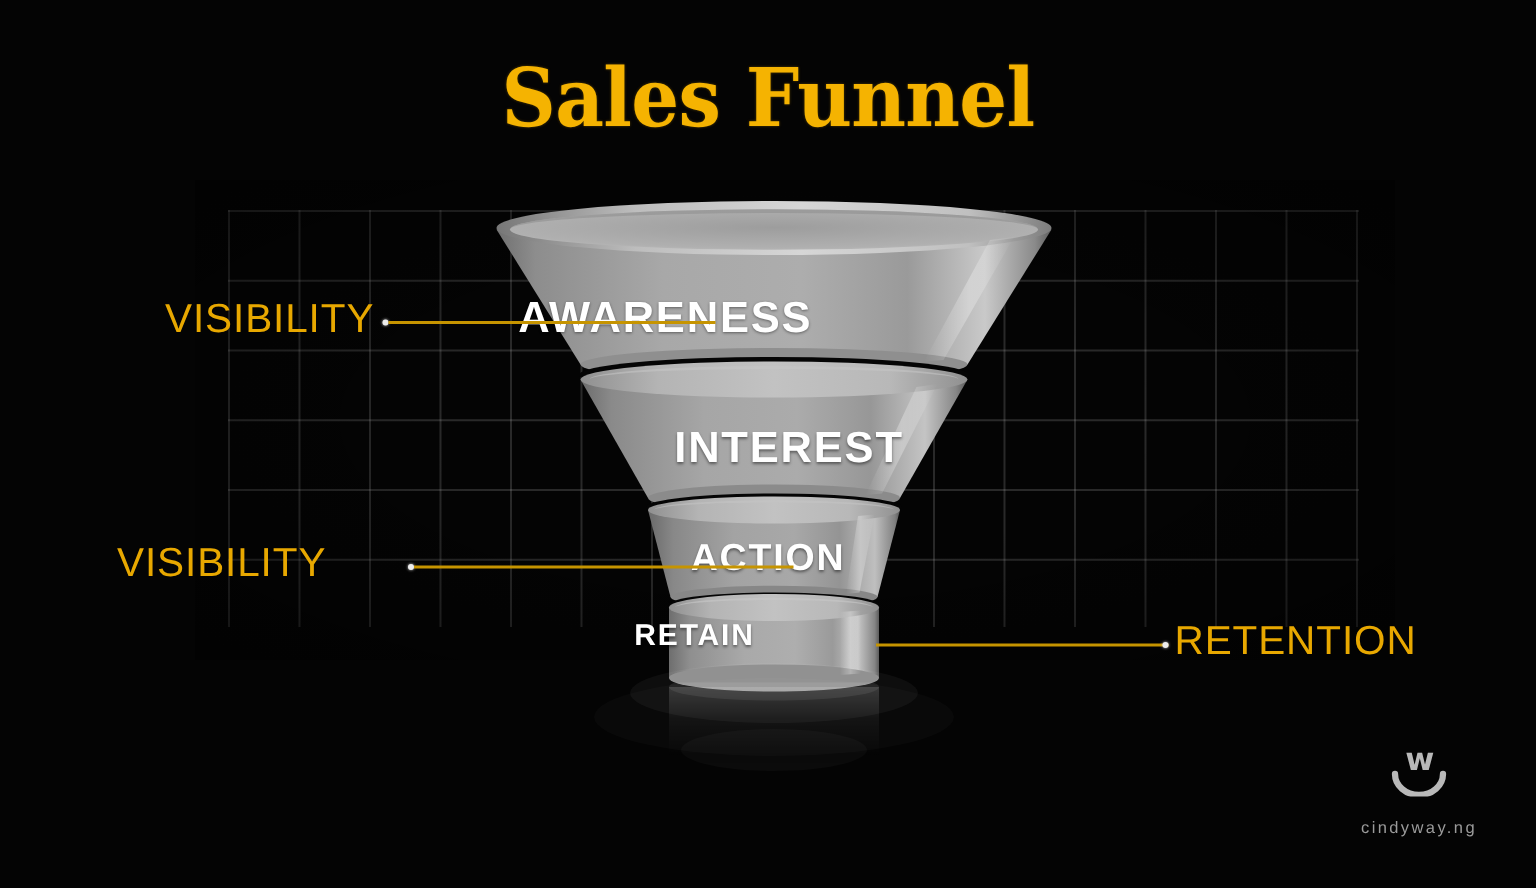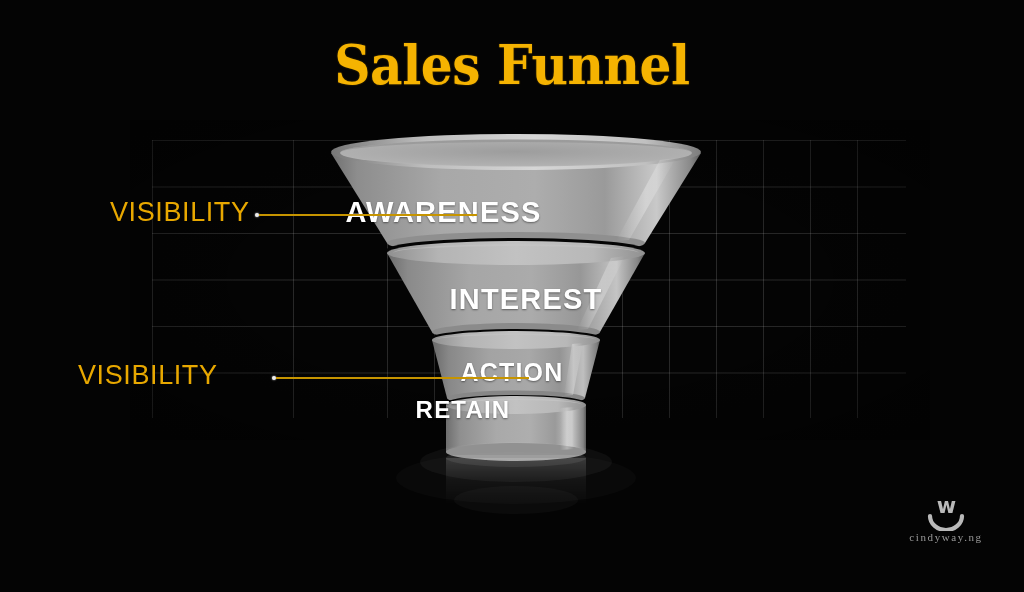--- a/index.html
+++ b/index.html
@@ -40,43 +40,43 @@
 
   
   .seg-label{
     position:absolute;color:#ffffff;font-weight:700;
     letter-spacing:1.2px;text-align:center;white-space:nowrap;
     text-shadow:0 1px 2px rgba(0,0,0,.45);
   }
   #lbl-awareness{left:0;width:887px;top:196px;font-size:29px;}
   #lbl-interest {left:0;width:1024px;top:283px;font-size:29px;margin-left:14px;}
   #lbl-action   {left:0;width:1024px;top:358px;font-size:25px;}
-  #lbl-retain   {left:0;width:926px;top:396px;font-size:24px;}
+  #lbl-retain   {left:0;width:926px;top:413px;font-size:20px;}
 
   
   .callout{position:absolute;color:#E8A800;white-space:nowrap;}
   .callout .txt{
     font-size:27px;font-weight:400;letter-spacing:0.6px;
     color:#E8A800;line-height:1;
   }
   .lead{position:absolute;height:2px;background:#C69400;}
   .dot{position:absolute;width:4px;height:4px;border-radius:50%;
        background:#EDEDED;box-shadow:0 0 2px rgba(255,255,255,.8);}
 
   #co-visibility  {left:78px;  top:199px;margin-left:32px;}
   #co-conversion  {left:78px;  top:362px;}
   #co-engagement  {left:743px; top:277px;}
   #co-retention   {left:783px; top:414px;}
 
   
   #logo{position:absolute;left:886px;top:495px;width:120px;text-align:center;}
   #logo svg{display:block;margin:0 auto;}
   #logo-text{
-    margin-top:0;font-size:11px;letter-spacing:1.6px;
-    color:#9b9b9b;font-family:Liberation Serif, serif;
+    margin-top:15px;font-size:11px;letter-spacing:1.6px;
+    color:#9b9b9b;font-family:Liberation Sans, sans-serif;
   }
 </style>
 </head>
 <body>
 
 <div id="stage">
 
   <div id="grid"></div>
   <div id="gridfade"></div>
 
@@ -229,20 +229,25 @@
     <span class="lead" style="left:149px;top:15px;width:218px;"></span>
   </div>
 
   <div class="callout" id="co-conversion">
     <span class="txt">VISIBILITY</span>
     <span class="dot" style="left:194px;top:14px;"></span>
     <span class="lead" style="left:198px;top:15px;width:253px;"></span>
   </div>
 
 
+  <div class="callout" id="co-retention">
+    <span class="lead" style="left:-199px;top:15px;width:195px;"></span>
+    <span class="dot" style="left:-8px;top:14px;"></span>
+    <span class="txt">RETENTION</span>
+  </div>
 
   <div id="logo">
     <svg width="46" height="36" viewBox="0 0 46 36">
       <text x="23" y="18" text-anchor="middle" font-family="DejaVu Sans, sans-serif" font-size="21" font-weight="700" fill="#b9b9b9" letter-spacing="-1">w</text>
       <path d="M7,21 A16,14 0 0 0 39,21" stroke="#b9b9b9" stroke-width="4.2" fill="none" stroke-linecap="round"></path>
     </svg>
     <div id="logo-text">cindyway.ng</div>
   </div>
 
 </div>

